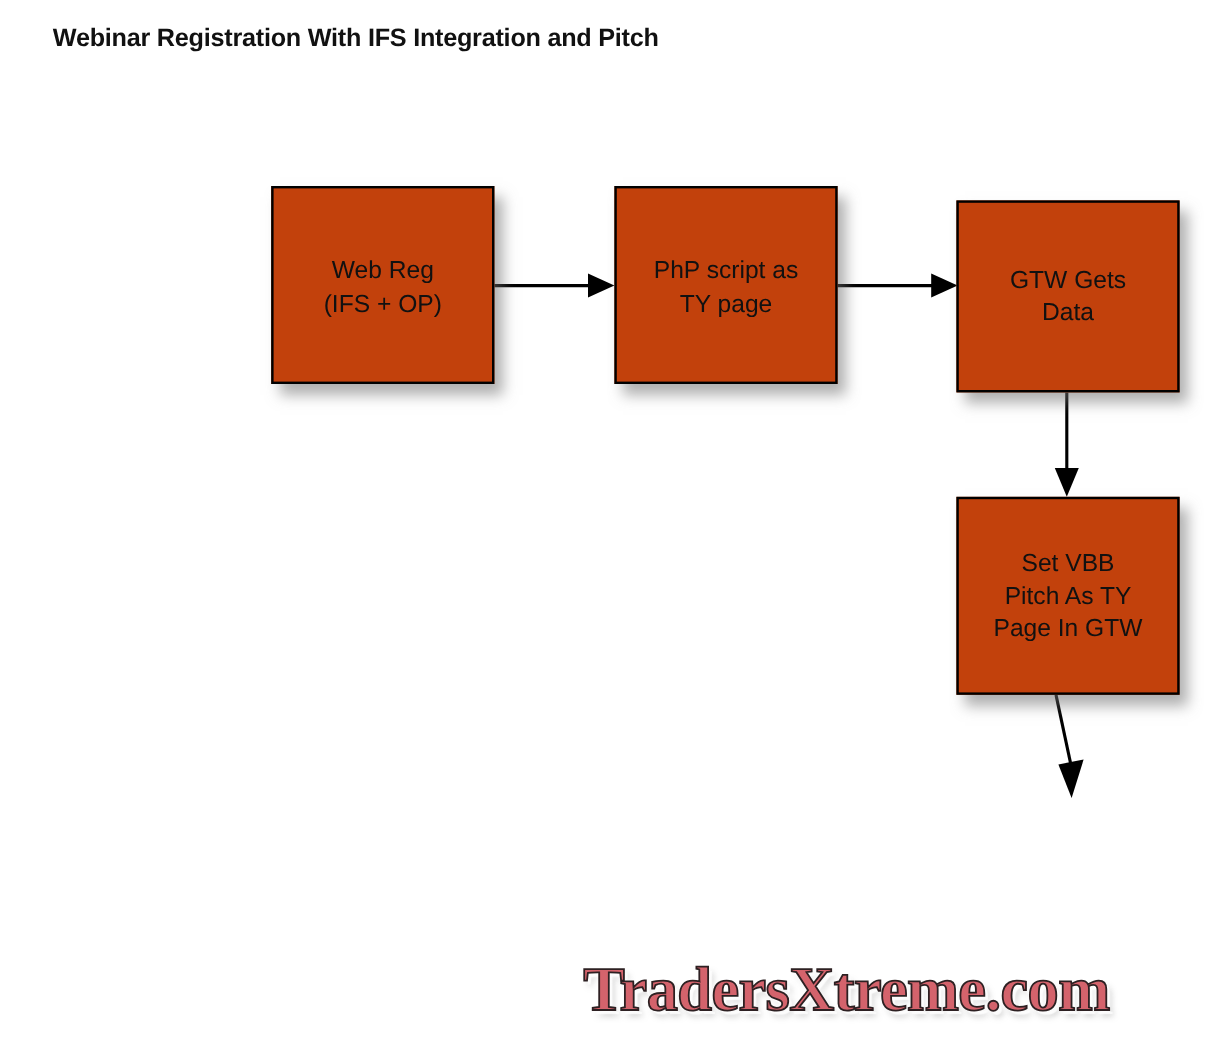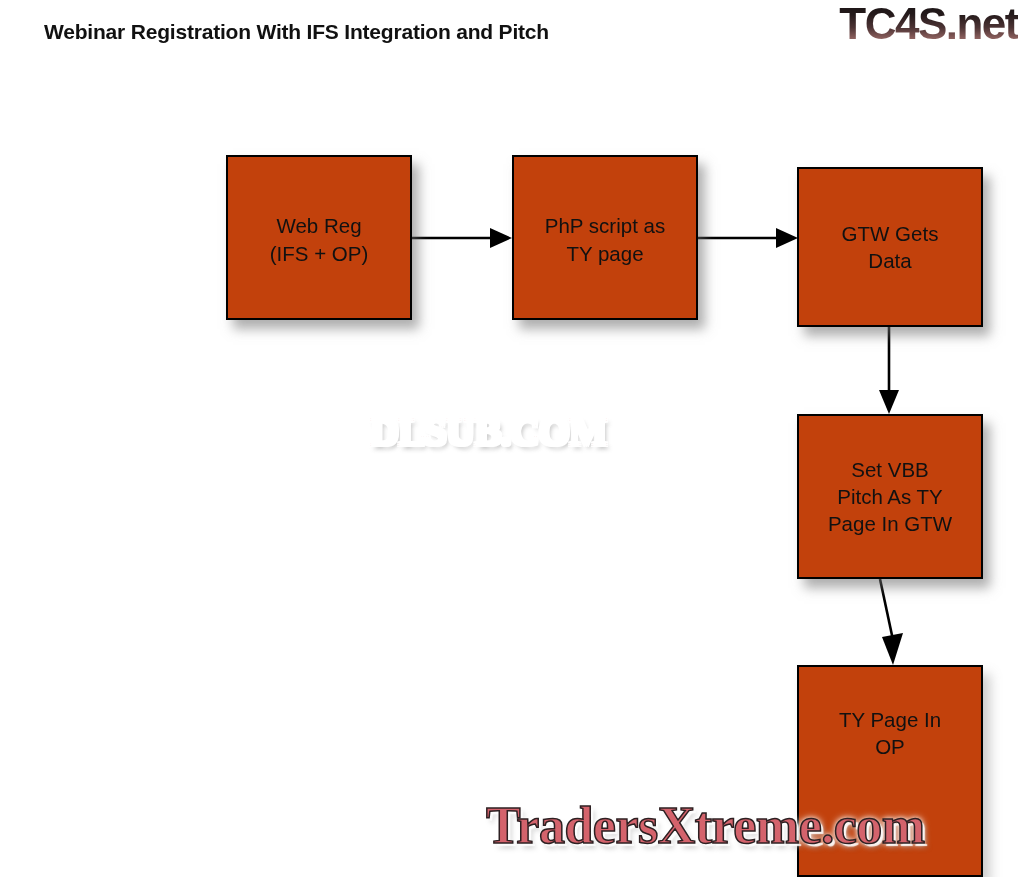--- a/index.html
+++ b/index.html
@@ -135,21 +135,20 @@
       4px 5px 5px rgba(120,120,120,0.4);
   }
 </style>
 </head>
 <body>
 
 <div id="canvas">
 
   <div id="page-title">Webinar Registration With IFS Integration and Pitch</div>
 
-  <div id="brand-logo">TC4S.net</div>
 
   <svg id="connectors" viewBox="0 0 1024 877" width="1024" height="877" xmlns="http://www.w3.org/2000/svg">
 
     <g>
       <line x1="412" y1="238" x2="492" y2="238" stroke="#000000" stroke-width="2.6"></line>
       <polygon points="490,228 512,238 490,248" fill="#000000"></polygon>
     </g>
 
     <g>
       <line x1="698" y1="238" x2="778" y2="238" stroke="#000000" stroke-width="2.6"></line>
@@ -181,24 +180,17 @@
     <div class="box-text">GTW Gets
 Data</div>
   </div>
 
   <div class="flow-box" id="box-set-vbb">
     <div class="box-text">Set VBB
 Pitch As TY
 Page In GTW</div>
   </div>
 
-  <div class="flow-box" id="box-ty-page-op">
-    <div class="box-text">TY Page In
-OP</div>
-  </div>
 
-  <div id="watermark-dlsub">
-    <span class="wm-inner">DLSUB.COM</span>
-  </div>
 
   <div id="watermark-tradersxtreme">TradersXtreme.com</div>
 
 </div>
 
 </body></html>

